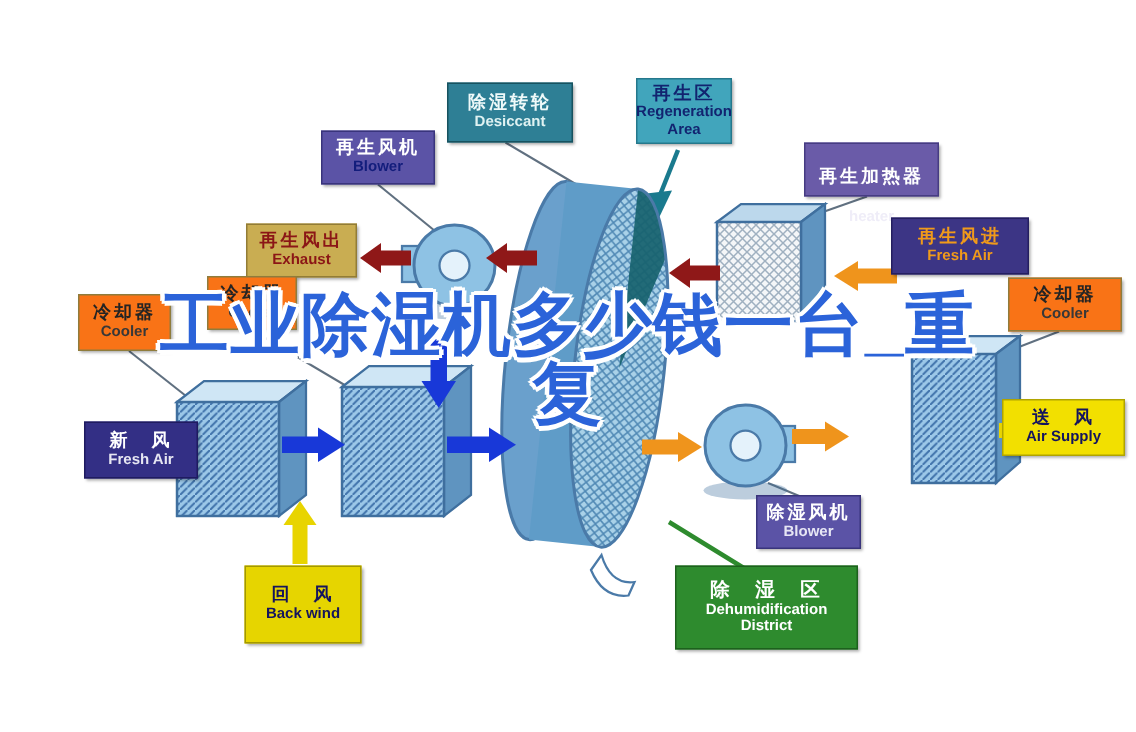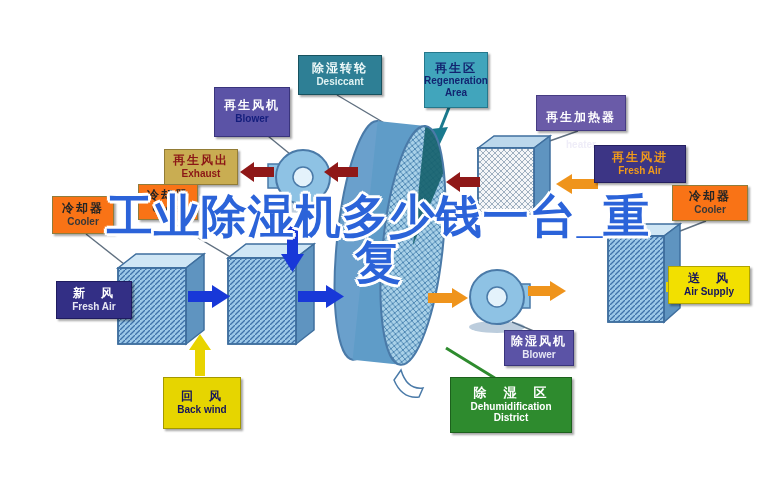--- a/index.html
+++ b/index.html
@@ -9,24 +9,24 @@
 
   .label{position:absolute;z-index:2;display:flex;flex-direction:column;align-items:center;
          justify-content:center;text-align:center;box-sizing:border-box;padding:2px 3px;
          border:1px solid #555;box-shadow:1.5px 1.5px 2px rgba(0,0,0,.35);line-height:1.15;}
   .label .zh{font-size:12px;font-weight:bold;letter-spacing:2px;white-space:pre;}
   .label .en{font-size:10px;font-weight:bold;letter-spacing:0;}
 
   .lbl-desiccant{left:298px;top:55px;width:84px;height:40px;background:#2e7f95;border-color:#17525f;}
   .lbl-desiccant .zh{color:#eef9f9;} .lbl-desiccant .en{color:#dff2f2;}
 
-  .lbl-regen-area{left:424px;top:52px;width:64px;height:56px;background:#41a5bc;border-color:#25788c;}
+  .lbl-regen-area{left:424px;top:52px;width:64px;height:44px;background:#41a5bc;border-color:#25788c;}
   .lbl-regen-area .zh,.lbl-regen-area .en{color:#122470;}
 
-  .lbl-regen-blower{left:214px;top:87px;width:76px;height:50px;background:#5b53a6;border-color:#39347c;}
+  .lbl-regen-blower{left:214px;top:87px;width:76px;height:36px;background:#5b53a6;border-color:#39347c;}
   .lbl-regen-blower .zh{color:#ffffff;} .lbl-regen-blower .en{color:#131d7c;}
 
   .lbl-regen-heater{left:536px;top:95px;width:90px;height:36px;background:#6a5ba8;border-color:#463c82;}
   .lbl-regen-heater .zh{color:#ffffff;margin-top:35px;} .lbl-regen-heater .en{color:#efedf8;margin-top:14px;}
 
   .lbl-exhaust{left:164px;top:149px;width:74px;height:36px;background:#c9ad52;border-color:#927c36;}
   .lbl-exhaust .zh,.lbl-exhaust .en{color:#8b1616;}
 
   .lbl-regen-fresh-air{left:594px;top:145px;width:92px;height:38px;background:#3c3585;border-color:#241f60;}
   .lbl-regen-fresh-air .zh,.lbl-regen-fresh-air .en{color:#f09a1a;}

